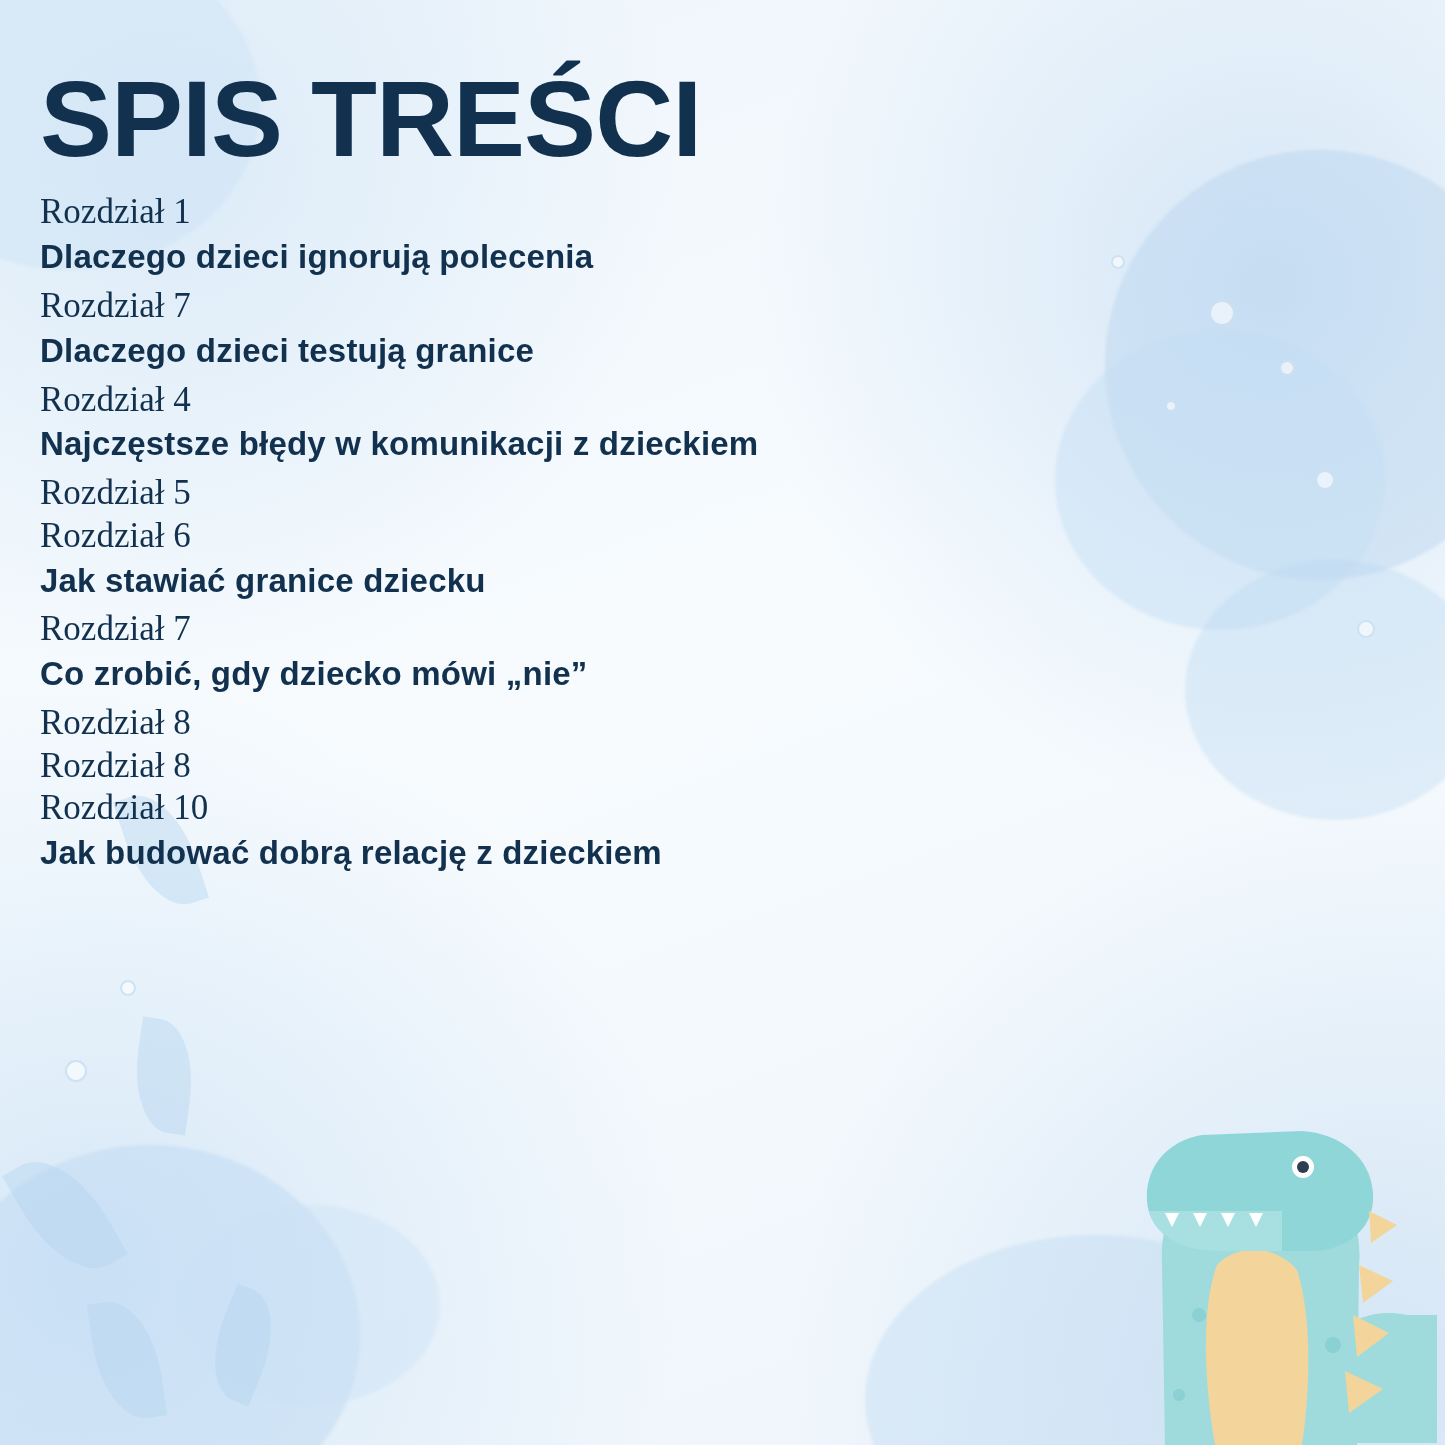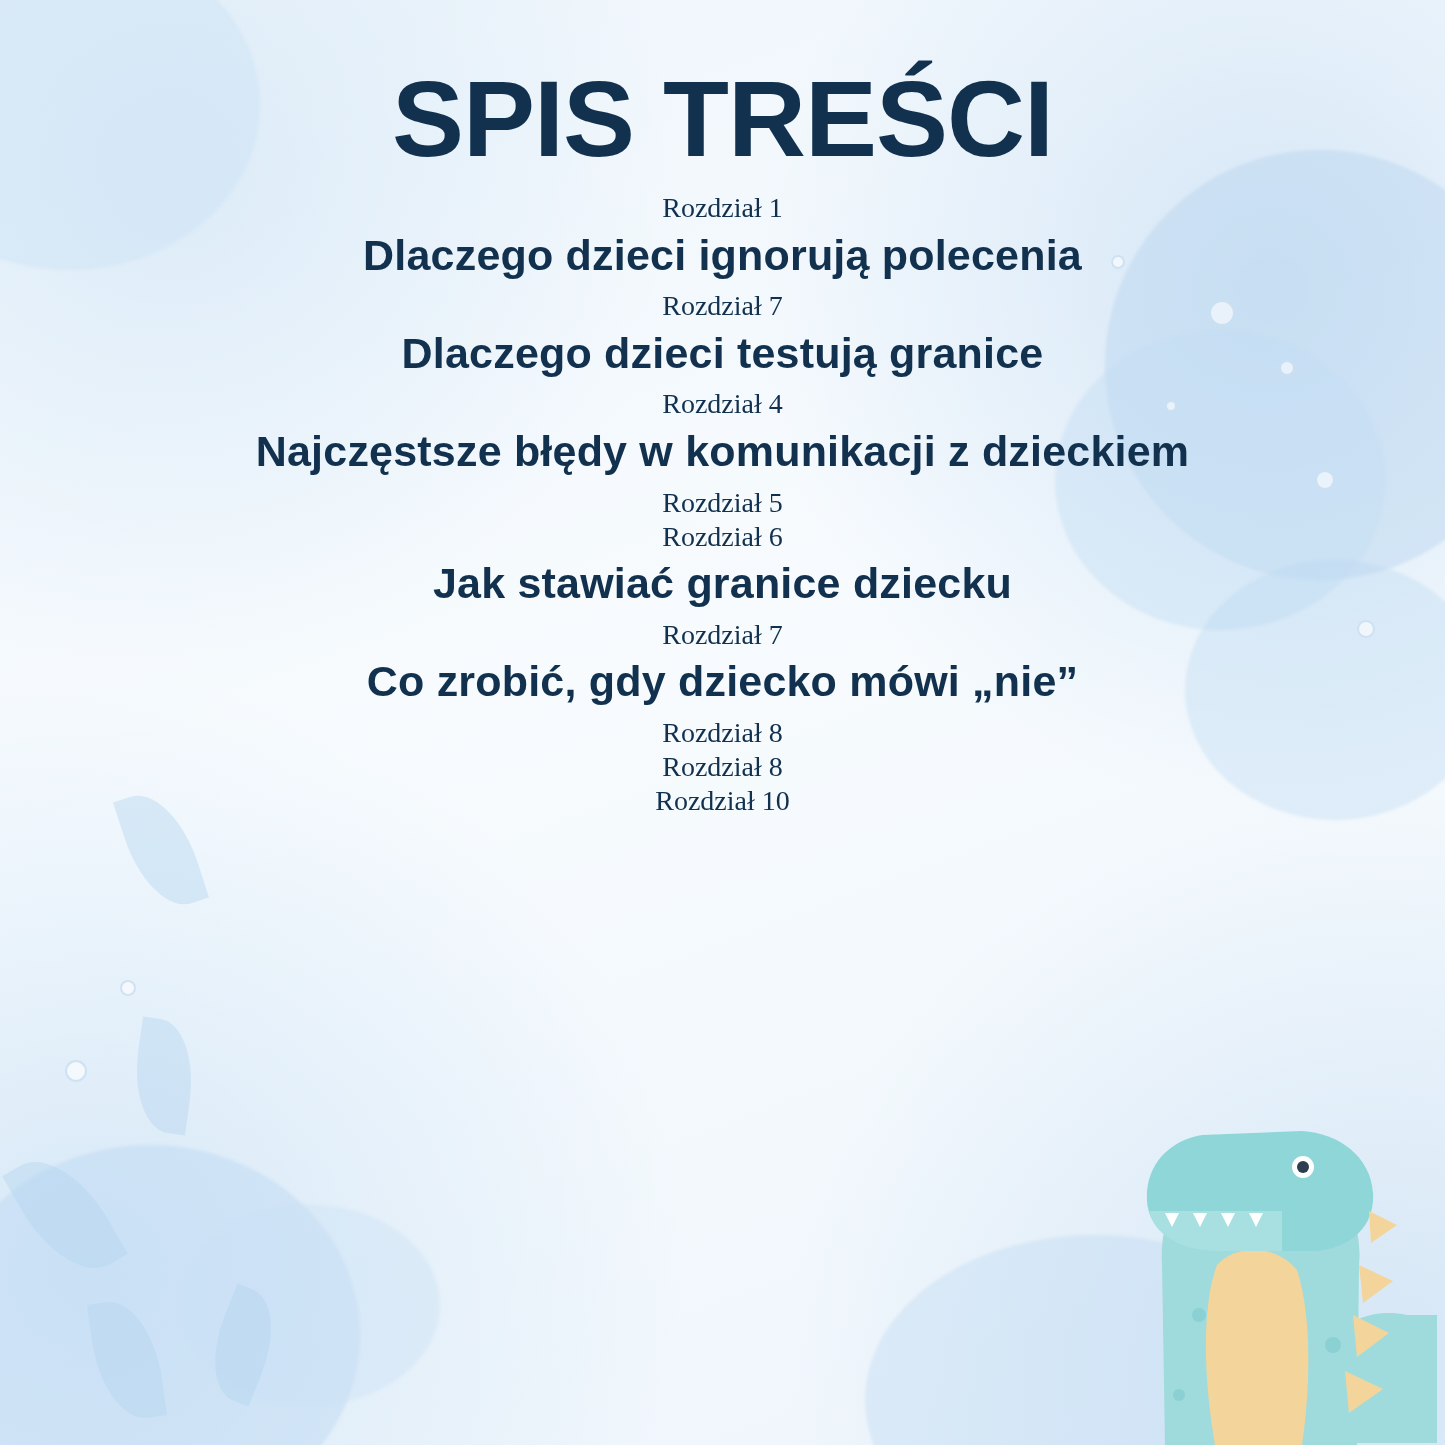--- a/index.html
+++ b/index.html
@@ -69,21 +69,21 @@
   .leaf2 { left: 135px; top: 1020px; width: 58px; height: 112px; transform: rotate(8deg); }
   .leaf3 { left: 30px;  top: 1150px; width: 70px; height: 130px; transform: rotate(-30deg); }
   .leaf4 { left: 215px; top: 1290px; width: 56px; height: 110px; transform: rotate(22deg); }
   .leaf5 { left: 95px;  top: 1300px; width: 64px; height: 120px; transform: rotate(-8deg); }
 
   
   .content {
     position: relative;
     z-index: 5;
     padding: 62px 40px 0 40px;
-    text-align: center;
+    text-align: left;
   }
 
   .doc-title {
     font-family: "Liberation Sans", sans-serif;
     font-weight: 700;
     font-size: 108px;
     line-height: 1.05;
     letter-spacing: -1px;
     color: #11314f;
     margin: 0 0 16px 0;
@@ -92,31 +92,31 @@
   .toc-list {
     margin: 0;
     padding: 0;
     list-style: none;
   }
 
   .toc-entry { margin: 0; }
 
   .chapter-label {
     font-family: "Liberation Serif", serif;
-    font-size: 28px;
+    font-size: 35px;
     line-height: 1.22;
     color: #12314e;
     font-weight: 400;
     margin: 0;
   }
 
   .chapter-title {
     font-family: "Liberation Sans", sans-serif;
     font-weight: 700;
-    font-size: 43px;
+    font-size: 33px;
     line-height: 1.3;
     letter-spacing: 0.2px;
     color: #12314e;
     margin: 2px 0 6px 0;
   }
 
   
   .dino {
     position: absolute;
     right: 8px;
@@ -210,16 +210,17 @@
         <div class="chapter-title">Co zrobić, gdy dziecko mówi „nie”</div>
       </li>
       <li class="toc-entry">
         <div class="chapter-label">Rozdział 8</div>
       </li>
       <li class="toc-entry">
         <div class="chapter-label">Rozdział 8</div>
       </li>
       <li class="toc-entry">
         <div class="chapter-label">Rozdział 10</div>
+        <div class="chapter-title">Jak budować dobrą relację z dzieckiem</div>
       </li>
     </ul>
   </div>
 </div>
 
 </body></html>

